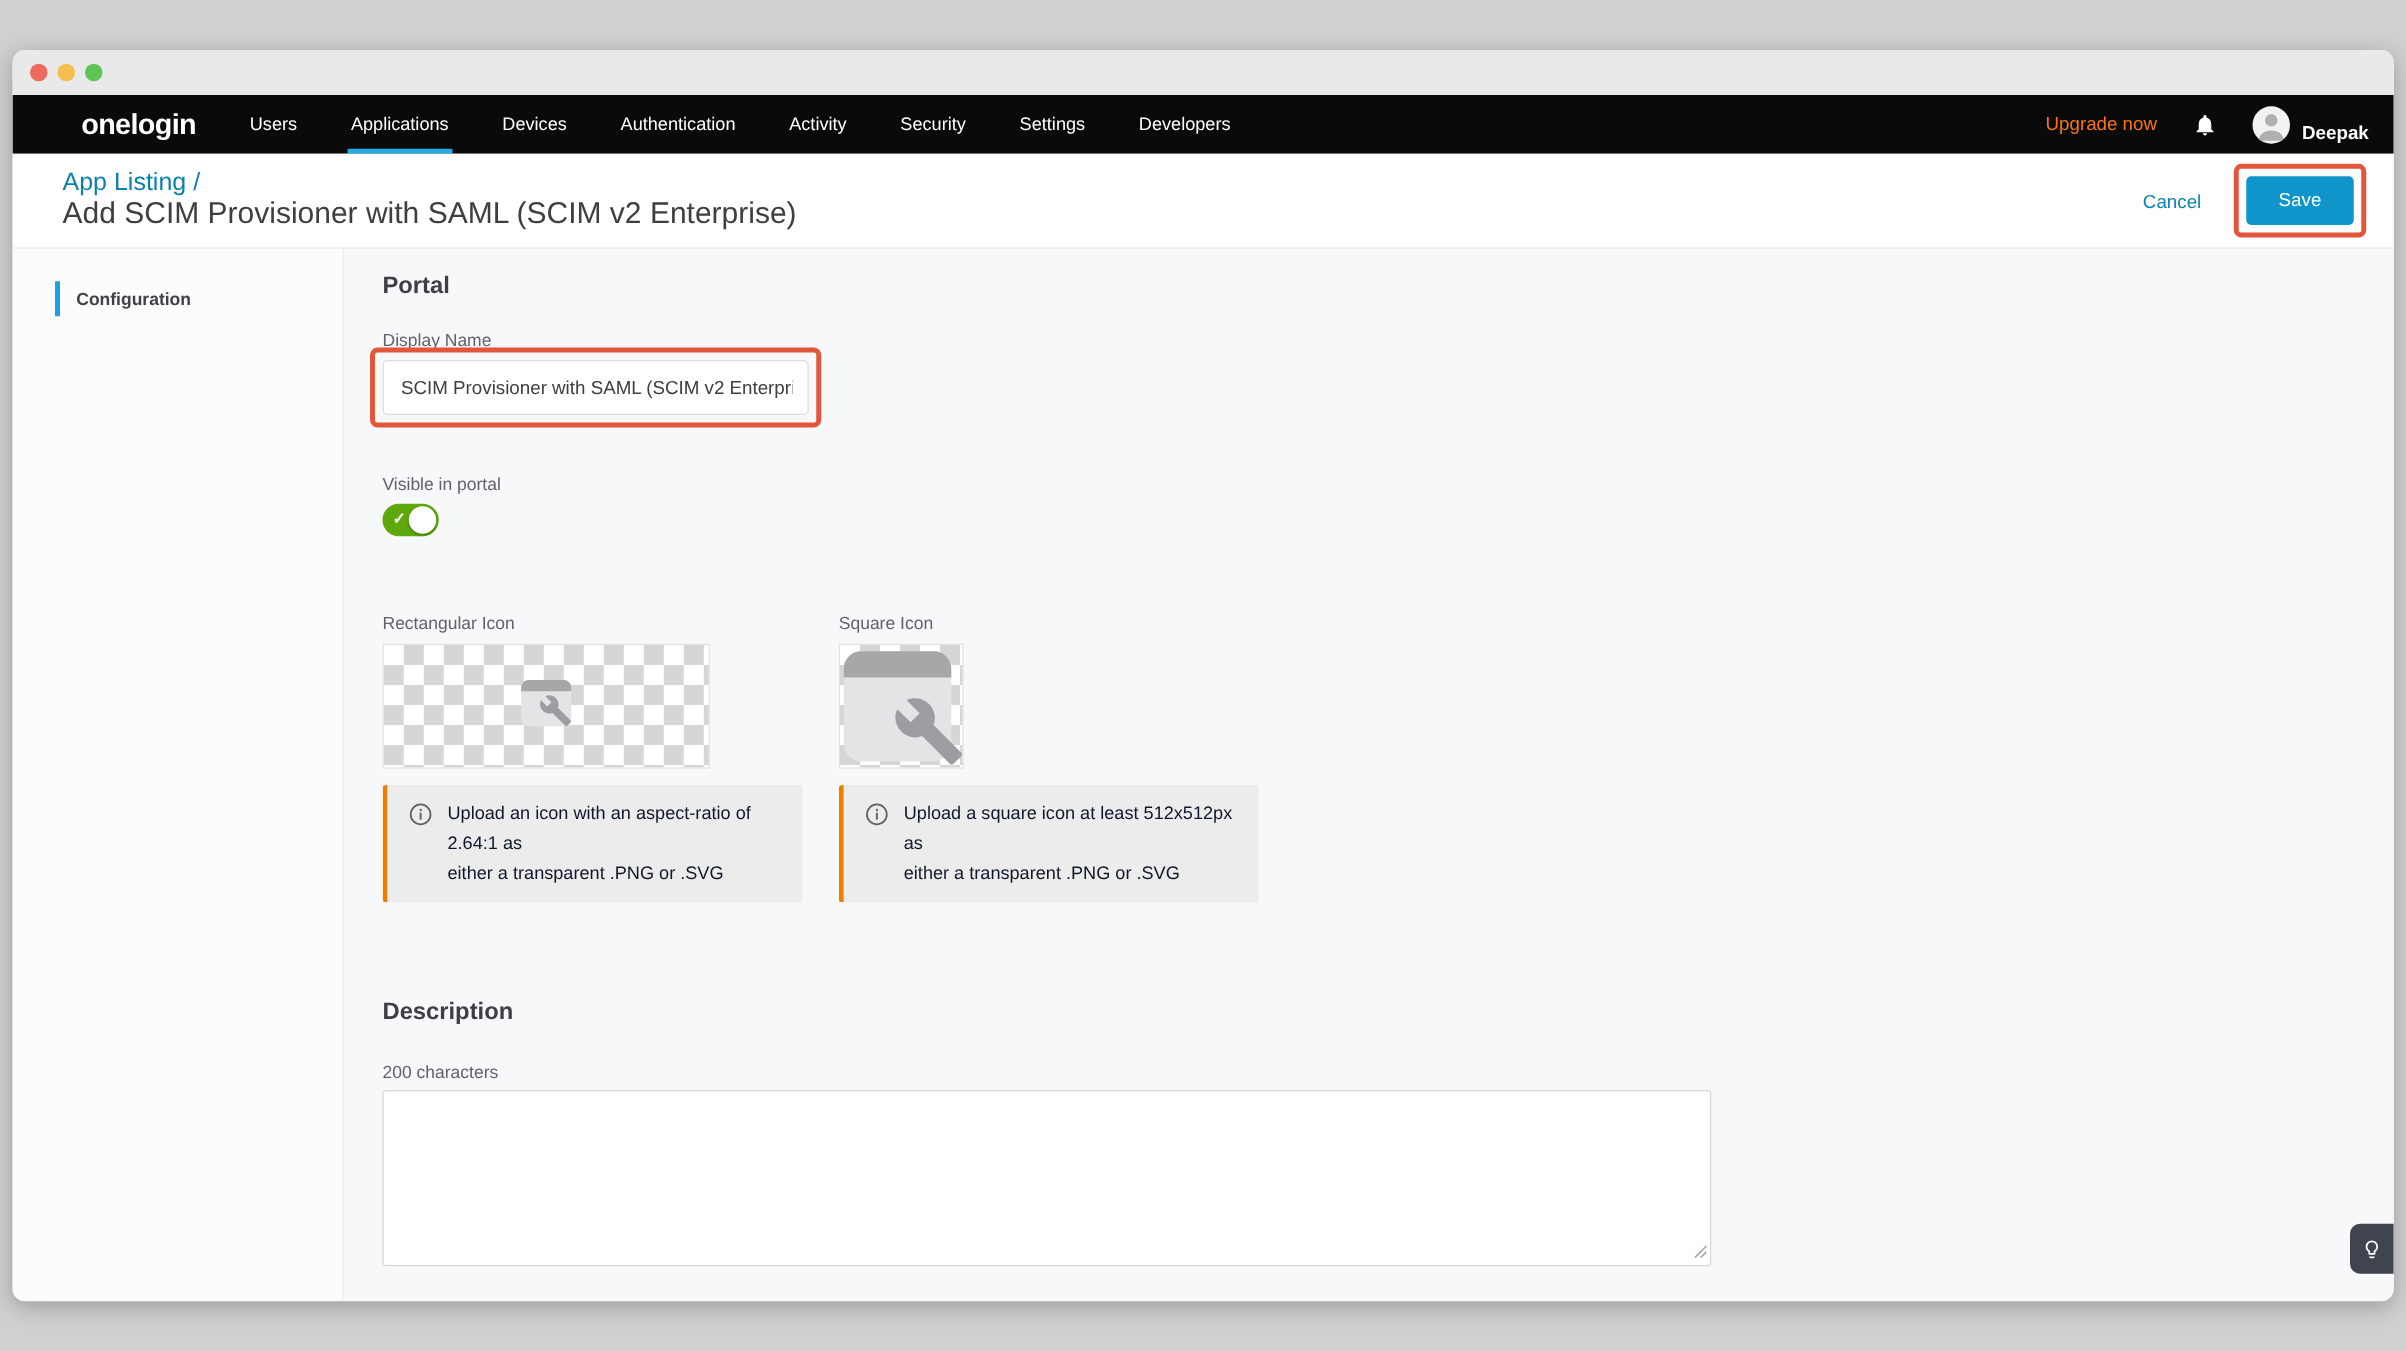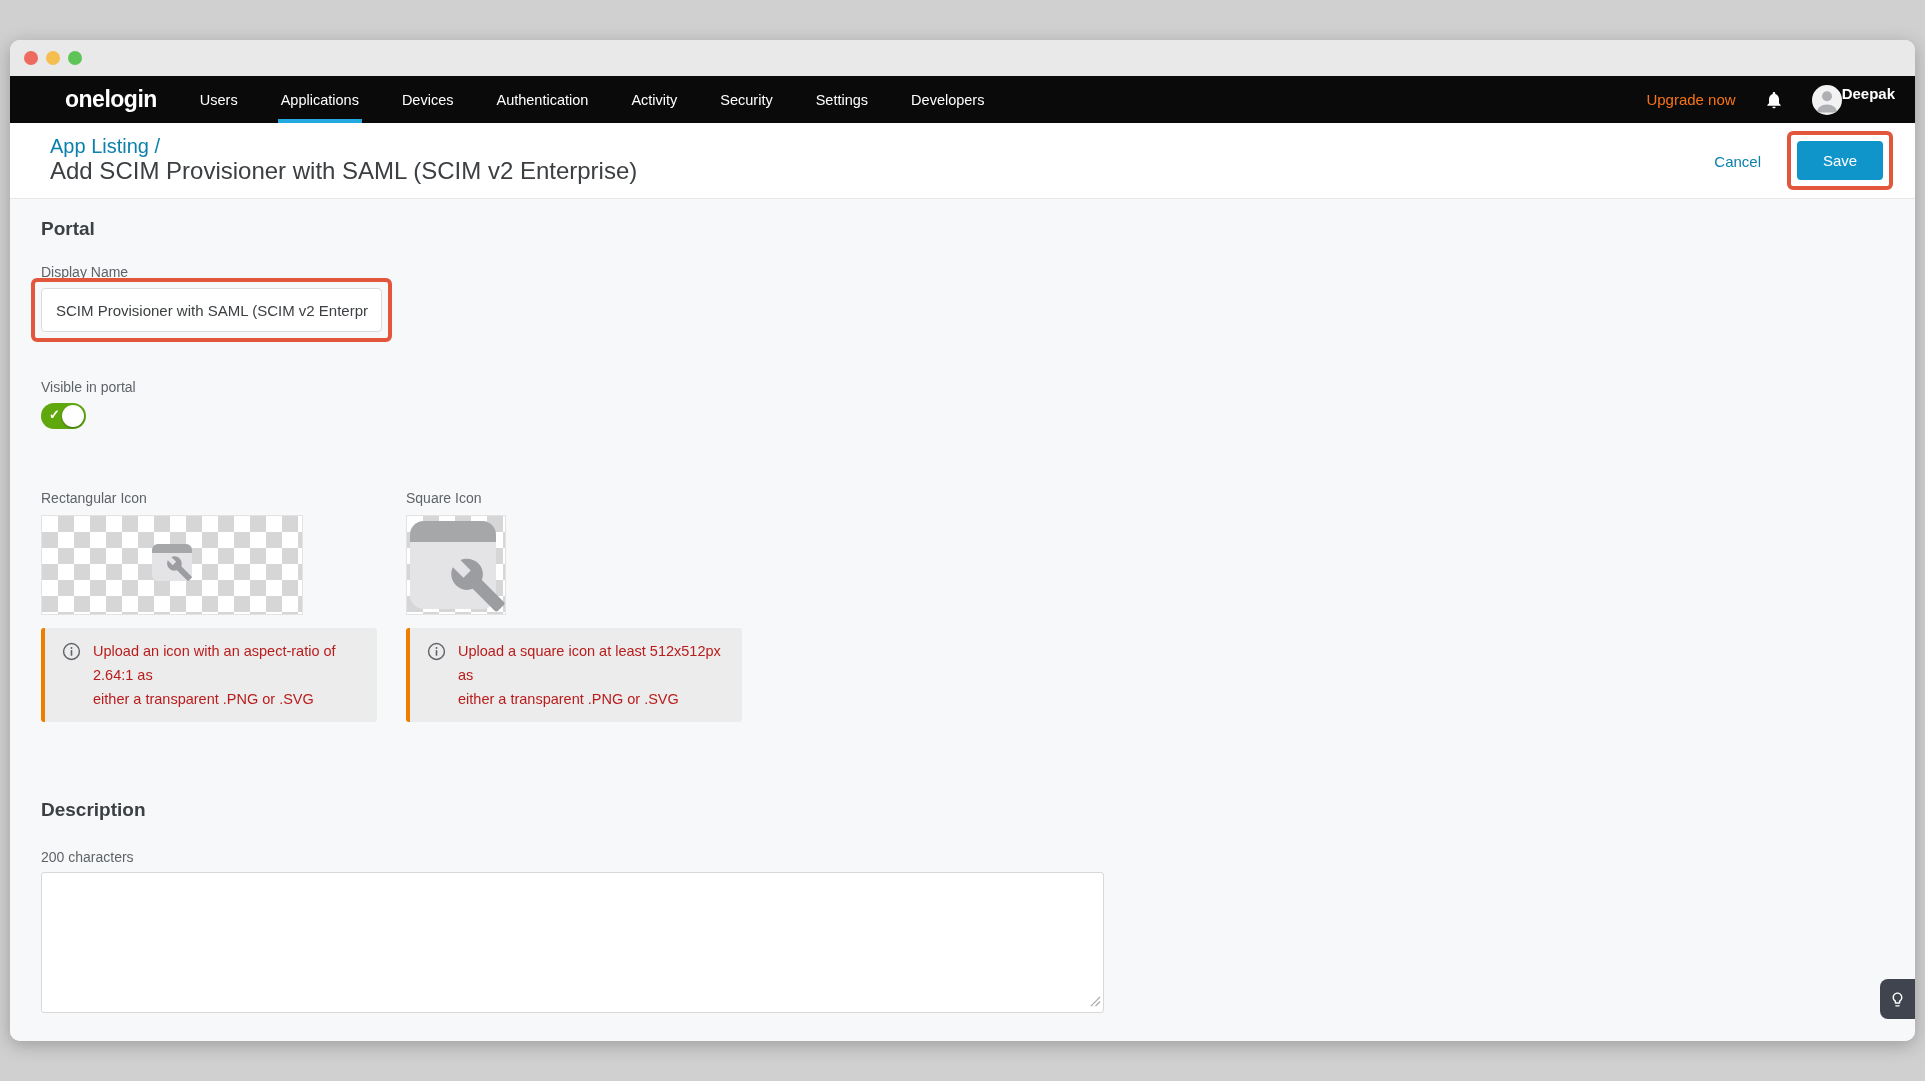--- a/index.html
+++ b/index.html
@@ -21,21 +21,21 @@
             display:flex; align-items:center; padding:0 20px 0 55px; }
   .logo { color:#fff; font-size:23px; font-weight:700; letter-spacing:-0.5px; margin-right:40px; }
   .nav-items { display:flex; align-items:stretch; height:100%; }
   .nav-item { color:#fff; font-size:14.5px; font-weight:500; display:flex; align-items:center;
               padding:12px 3px; margin-right:37px; height:100%; border-bottom:4px solid transparent;
               border-top:4px solid transparent; cursor:pointer; }
   .nav-item.active { border-bottom-color:#24a9e1; }
   .nav-right { margin-left:auto; display:flex; align-items:center; gap:28px; }
   .upgrade { color:#f97316; font-size:15px; font-weight:500; cursor:pointer; }
   .bell { width:20px; height:20px; display:block; cursor:pointer; }
-  .userchip { display:flex; align-items:flex-start; cursor:pointer; }
+  .userchip { display:flex; align-items:flex-end; gap:10px; cursor:pointer; }
   .avatar { width:30px; height:30px; border-radius:50%; background:#f2f2f2; overflow:hidden;
             display:flex; align-items:flex-end; justify-content:center; }
   .username { color:#fff; font-size:15px; font-weight:700; }
 
   
   .pageheader { position:absolute; left:0; top:83px; width:100%; height:76px; background:#fff;
                 border-bottom:1px solid #e8e8e8; }
   .breadcrumb { position:absolute; left:40px; top:12px; font-size:20px; color:#0c80ad; cursor:pointer; }
   .page-title { position:absolute; left:40px; top:34px; font-size:24px; font-weight:400; color:#3c4043; }
   .header-actions { position:absolute; right:22px; top:8px; display:flex; align-items:center; }
@@ -78,21 +78,21 @@
   .iconbox.rect { width:262px; height:100px; }
   .iconbox.square { width:100px; height:100px; }
   .appicon-body { position:absolute; background:#e4e4e6; }
   .appicon-bar { position:absolute; background:#a5a7a9; }
   .wrench { position:absolute; }
   .wrench path { fill:#9b9da0; }
 
   .infobox { margin-top:13px; width:336px; min-height:61px; background:#ececec; border-left:4px solid #ef7d00;
              border-radius:3px; position:relative; padding:11px 14px 11px 48px; }
   .infobox .iicon { position:absolute; left:17px; top:14px; width:19px; height:19px; }
-  .info-line { font-size:14.5px; color:#b91c1c; line-height:24px; }
+  .info-line { font-size:14.5px; color:#0f172a; line-height:24px; }
 
   .desc-heading { margin-top:77px; }
   .char-count { margin-top:28px; }
   .desc-wrap { position:relative; margin-top:7px; width:1063px; height:141px; }
   .desc-area { width:1063px; height:141px; border:1px solid #d8d8d8; border-radius:3px; background:#fff;
                resize:none; font-family:"Liberation Sans",sans-serif; font-size:15px; color:#3c4043; padding:10px 12px; }
   .resize-grip { position:absolute; right:3px; bottom:6px; width:11px; height:11px; pointer-events:none; }
 
   .bulb-btn { position:absolute; right:0; top:939px; width:35px; height:40px; background:#3f444e;
               border-radius:8px 0 0 8px; display:flex; align-items:center; justify-content:center; cursor:pointer; }
@@ -142,20 +142,23 @@
     <div class="page-title">Add SCIM Provisioner with SAML (SCIM v2 Enterprise)</div>
     <div class="header-actions">
       <div class="cancel-link">Cancel</div>
       <div class="anno-save">
         <button class="save-btn">Save</button>
       </div>
     </div>
   </div>
 
   <div class="content">
+    <div class="sidebar">
+      <div class="side-item active">Configuration</div>
+    </div>
 
     <div class="main">
 
       <div class="section-heading">Portal</div>
 
       <div class="field-label lbl-display">Display Name</div>
       <div class="input-wrap">
         <input class="text-input" type="text" value="SCIM Provisioner with SAML (SCIM v2 Enterprise)" style="">
         <div class="anno-box"></div>
       </div>

